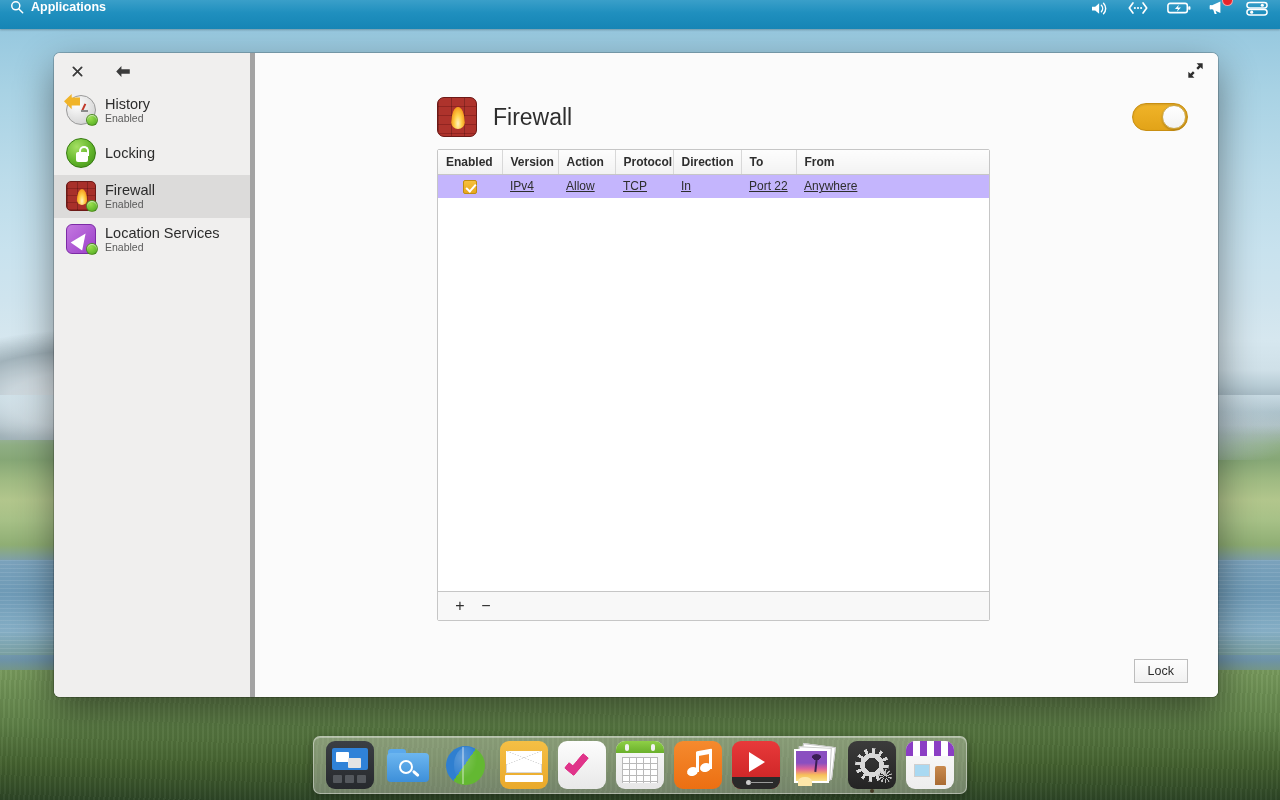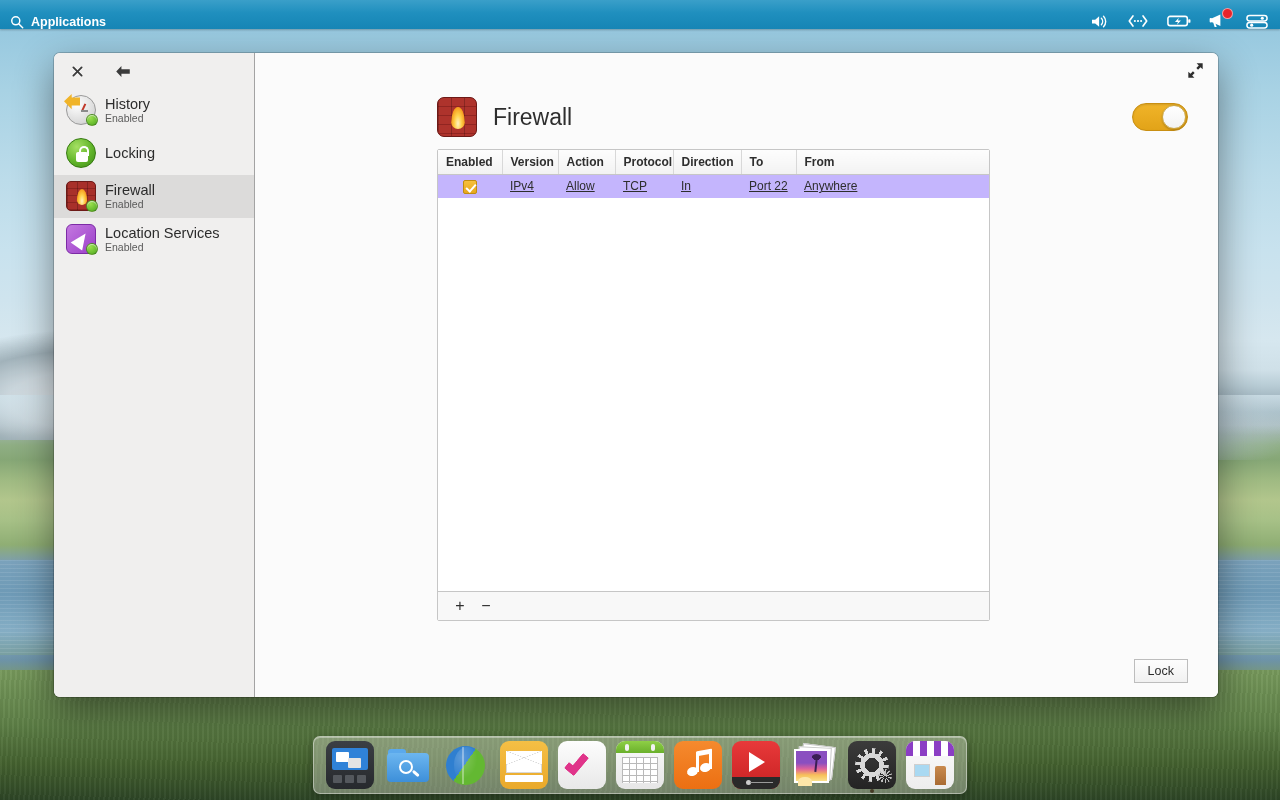--- a/index.html
+++ b/index.html
@@ -60,21 +60,21 @@
   }
   #lake::after {
     content:""; position:absolute; inset:0;
     background: repeating-linear-gradient(to bottom, rgba(255,255,255,.10) 0 1px, rgba(255,255,255,0) 1px 4px);
   }
 
   
   #menubar {
     position: absolute; left: 0; top: 0; width: 1280px; height: 29px;
     background: linear-gradient(to bottom, #3a9fc9 0%, #1f8fbe 45%, #1685b5 100%);
-    display: flex; align-items: flex-end;
+    display: flex; align-items: flex-start;
     color: #fff; font-size: 12.5px; font-weight: bold;
     box-shadow: 0 1px 2px rgba(0,0,0,.25);
     z-index: 50;
   }
   #menubar .mb-left { display: flex; align-items: center; gap: 7px; padding-left: 10px; }
   #menubar .mb-center {
     position: absolute; left: 0; right: 0; text-align: center;
     font-size: 12.5px; letter-spacing: .2px; pointer-events: none;
   }
   #menubar .mb-right {
@@ -94,21 +94,21 @@
     background: #fbfbfb;
     border-radius: 6px;
     box-shadow: 0 14px 38px rgba(0,0,0,.45), 0 0 0 1px rgba(0,0,0,.18);
     overflow: hidden;
     display: flex;
     z-index: 20;
   }
   
   #sidebar {
     width: 201px; background: #f0efee;
-    border-right: 1px solid #a3a3a3;
+    border-right: 5px solid #a3a3a3;
     display: flex; flex-direction: column;
     flex: 0 0 201px;
   }
   #sidebar-controls {
     height: 36px; display: flex; align-items: center; gap: 26px; padding-left: 13px;
   }
   .win-ctl {
     width: 20px; height: 20px; display: flex; align-items: center; justify-content: center;
     color: #3b3b3b; cursor: pointer; font-size: 13px;
   }

